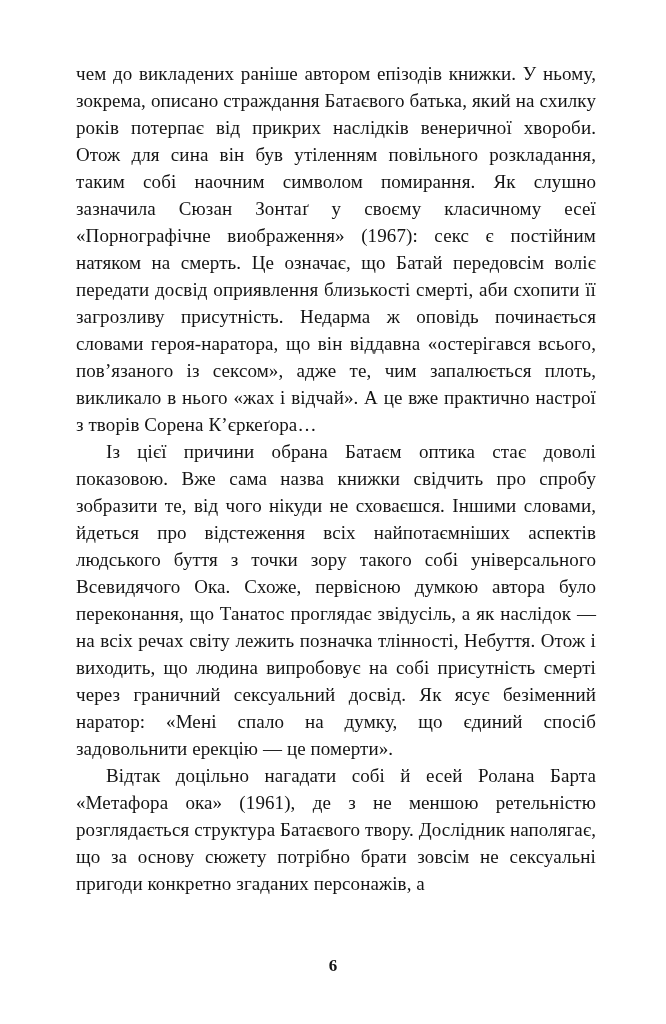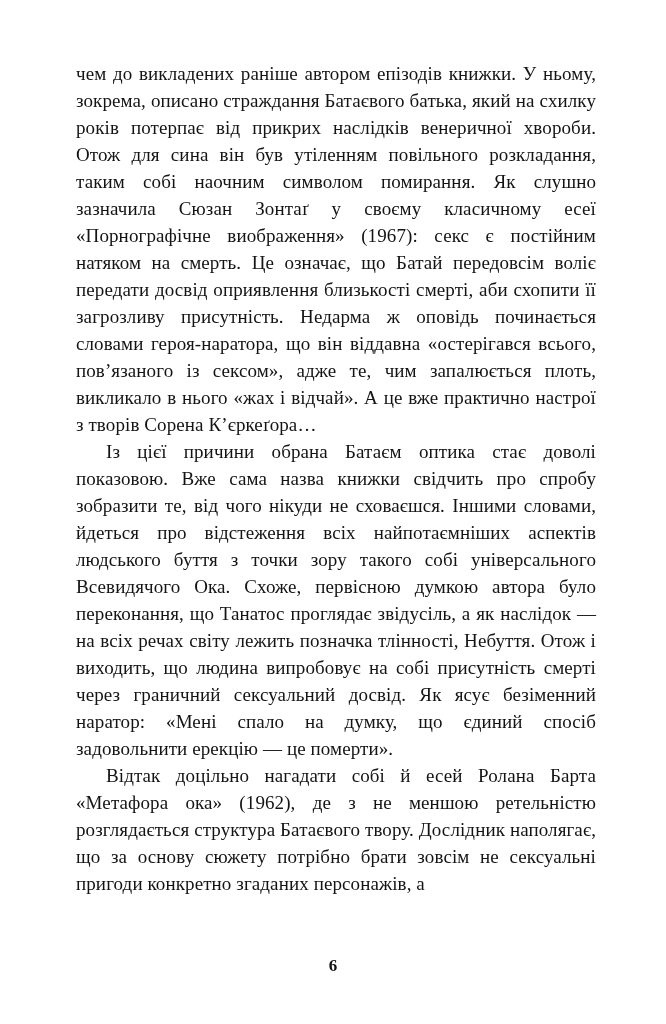--- a/index.html
+++ b/index.html
@@ -47,18 +47,18 @@
     color: #141414;
   }
 </style>
 </head>
 <body>
 
 <div class="book-page">
   <main class="text-block">
     <p class="para no-indent">чем до викладених раніше автором епізодів книжки. У ньому, зокрема, описано страждання Батаєвого батька, який на схилку років потерпає від прикрих наслідків венеричної хвороби. Отож для сина він був утіленням повільного розкладання, таким собі наочним символом помирання. Як слушно зазначила Сюзан Зонтаґ у своєму класичному есеї «Порнографічне виображення» (1967): секс є постійним натяком на смерть. Це означає, що Батай передовсім воліє передати досвід оприявлення близькості смерті, аби схопити її загрозливу присутність. Недарма ж оповідь починається словами героя-наратора, що він віддавна «остерігався всього, пов’язаного із сексом», адже те, чим запалюється плоть, викликало в нього «жах і відчай». А це вже практично настрої з творів Сорена К’єркеґора…</p>
     <p class="para">Із цієї причини обрана Батаєм оптика стає доволі показовою. Вже сама назва книжки свідчить про спробу зобразити те, від чого нікуди не сховаєшся. Іншими словами, йдеться про відстеження всіх найпотаємніших аспектів людського буття з точки зору такого собі універсального Всевидячого Ока. Схоже, первісною думкою автора було переконання, що Танатос проглядає звідусіль, а як наслідок — на всіх речах світу лежить позначка тлінності, Небуття. Отож і виходить, що людина випробовує на собі присутність смерті через граничний сексуальний досвід. Як ясує безіменний наратор: «Мені спало на думку, що єдиний спосіб задовольнити ерекцію — це померти».</p>
-    <p class="para">Відтак доцільно нагадати собі й есей Ролана Барта «Метафора ока» (1962), де з не меншою ретельністю розглядається структура Батаєвого твору. Дослідник наполягає, що за основу сюжету потрібно брати зовсім не сексуальні пригоди конкретно згаданих персонажів, а</p>
+    <p class="para">Відтак доцільно нагадати собі й есей Ролана Барта «Метафора ока» (1961), де з не меншою ретельністю розглядається структура Батаєвого твору. Дослідник наполягає, що за основу сюжету потрібно брати зовсім не сексуальні пригоди конкретно згаданих персонажів, а</p>
   </main>
   <footer class="page-footer">
     <span class="page-number">6</span>
   </footer>
 </div>
 
 </body></html>

